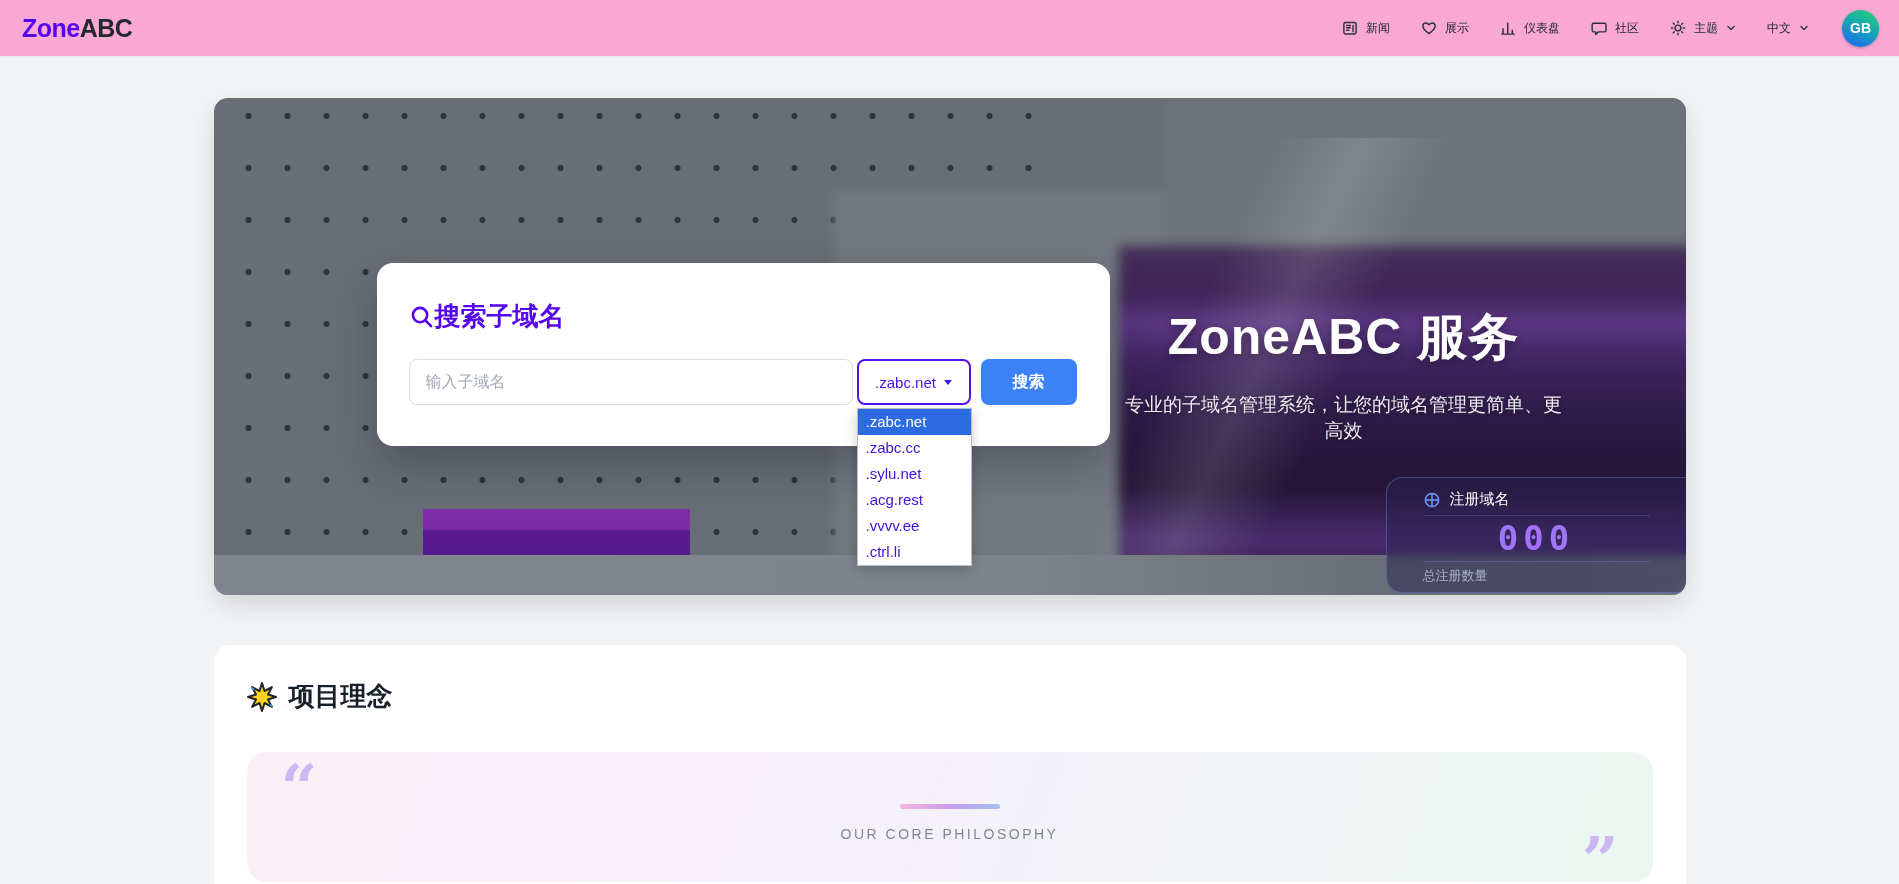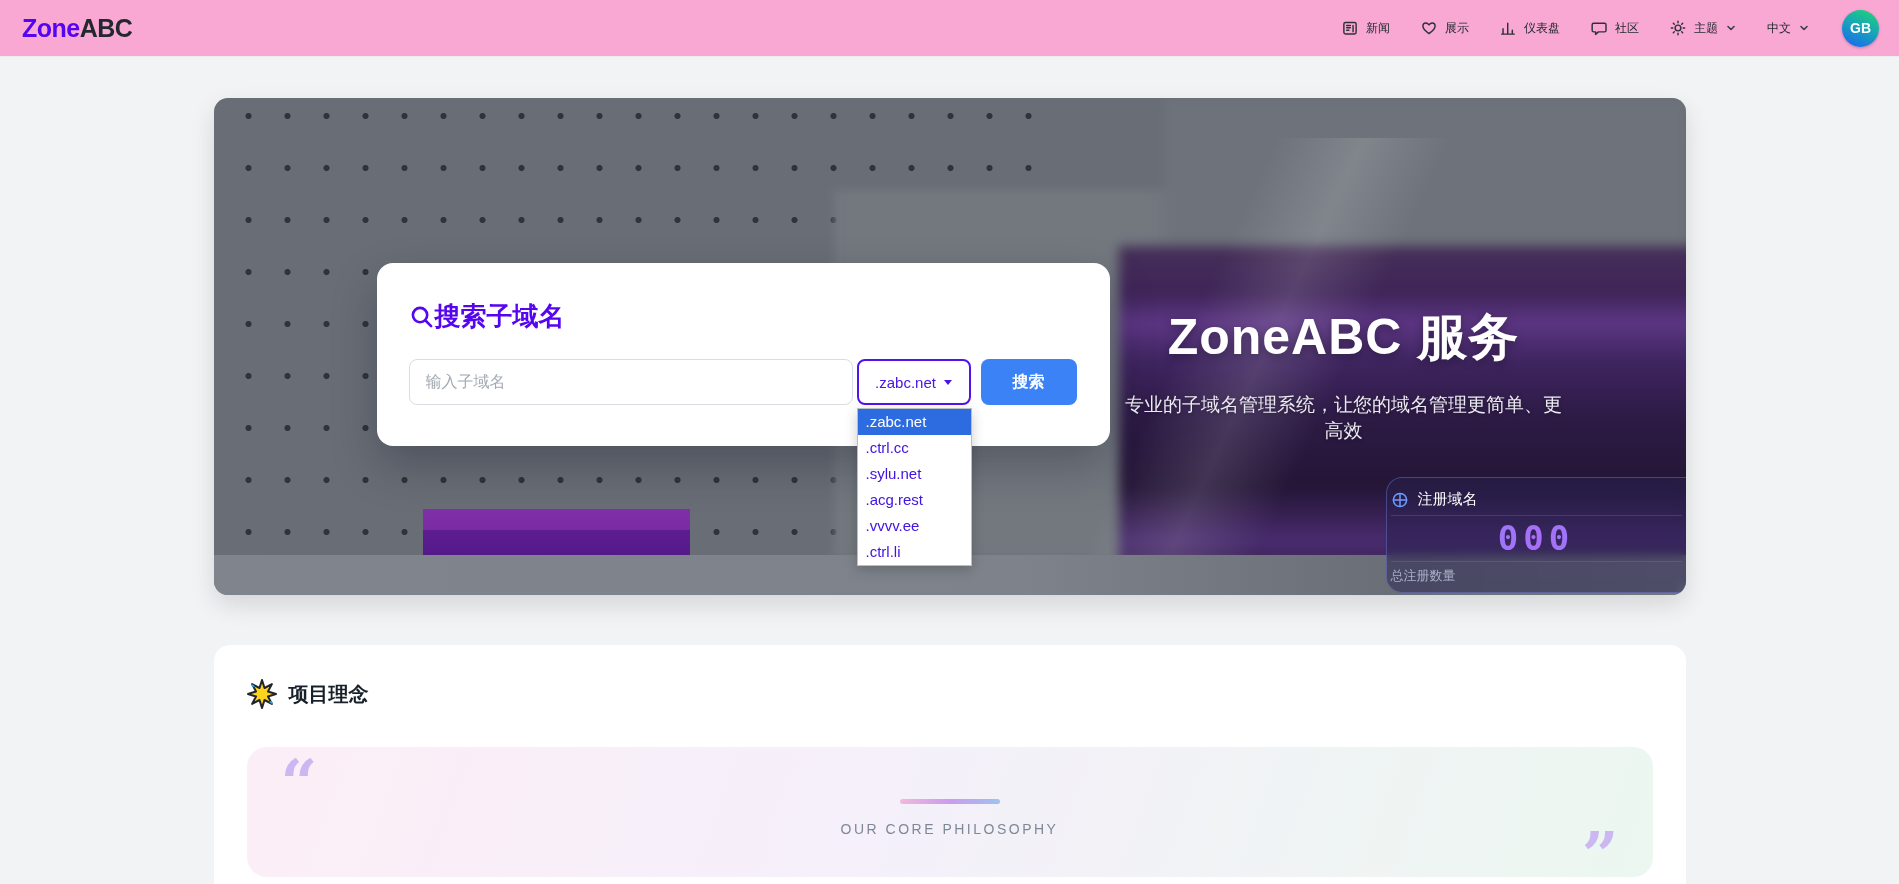--- a/index.html
+++ b/index.html
@@ -57,31 +57,31 @@
     color:#fff; font-size:16px; font-weight:bold; cursor:pointer; font-family:inherit; }
 
   
   .hero-copy { position:absolute; left:905px; top:206px; width:450px; text-align:center; color:#fff; z-index:4; }
   .hero-copy h2 { font-size:50px; font-weight:bold; letter-spacing:1px; text-shadow:0 3px 10px rgba(0,0,0,.35); }
   .hero-copy p { margin-top:21px; font-size:19px; color:#eceaf2; text-shadow:0 1px 4px rgba(0,0,0,.4); }
 
   
   .counter-card { position:absolute; right:0; bottom:2px; width:300px; height:116px;
     border-radius:16px 0 0 16px; background:rgba(40,34,80,.5); border:1px solid rgba(130,150,255,.35); border-right:none;
-    backdrop-filter:blur(5px); padding:12px 4px 8px; z-index:6; }
+    backdrop-filter:blur(5px); padding:12px 36px 8px; z-index:6; }
   .counter-head { display:flex; align-items:center; gap:9px; color:#fff; font-size:15px; }
   .counter-value { margin-top:6px; border-top:1px solid rgba(130,160,255,.22); border-bottom:1px solid rgba(130,160,255,.22);
     text-align:center; font-family:"DejaVu Sans Mono",monospace; font-size:34px; font-weight:bold; letter-spacing:5px;
     padding:2px 0 3px; background:linear-gradient(90deg,#7f8ef8,#a86ef8 50%,#7f8ef8);
     -webkit-background-clip:text; background-clip:text; -webkit-text-fill-color:transparent; }
   .counter-caption { margin-top:5px; font-size:13px; color:#a9b0c8; }
 
   
   .philosophy { width:1472px; margin:50px auto 0; background:#fff; border-radius:16px; padding:34px 33px 80px; }
-  .phil-title { display:flex; align-items:center; gap:12px; font-size:20px; font-weight:bold; color:#17202a; }
+  .phil-title { display:flex; align-items:center; gap:12px; font-size:26px; font-weight:bold; color:#17202a; }
   .quote-card { margin-top:38px; position:relative; border-radius:20px; padding:30px 70px 40px; text-align:center;
     background:linear-gradient(110deg,#fceef7 0%,#f5f0fa 45%,#ecf7f0 100%); }
   .quote-text { font-size:25px; color:#2b3440; }
   .quote-mark { position:absolute; font-size:64px; line-height:1; color:#cbb7f2; font-weight:bold; font-family:"DejaVu Serif",serif; }
   .quote-open { left:34px; top:4px; }
   .quote-close { right:34px; top:76px; }
   .quote-divider { width:100px; height:5px; border-radius:3px; margin:22px auto 0;
     background:linear-gradient(90deg,#f2b9da,#ca9cee 50%,#9fc2f0); }
   .quote-caption { margin-top:17px; font-size:14px; color:#7e8897; letter-spacing:2.5px; }
 </style>
@@ -158,21 +158,21 @@
       </div>
       <div class="search-row">
         <input class="search-input" type="text" placeholder="输入子域名" style="">
         <div class="select-wrap">
           <div class="select-box">
             <span>.zabc.net</span>
             <span class="caret"></span>
           </div>
           <div class="dropdown">
             <div class="option selected">.zabc.net</div>
-            <div class="option">.ctrl.cc</div>
+            <div class="option">.zabc.cc</div>
             <div class="option">.sylu.net</div>
             <div class="option">.acg.rest</div>
             <div class="option">.vvvv.ee</div>
             <div class="option">.ctrl.li</div>
           </div>
         </div>
         <button class="search-btn">搜索</button>
       </div>
     </div>
 

